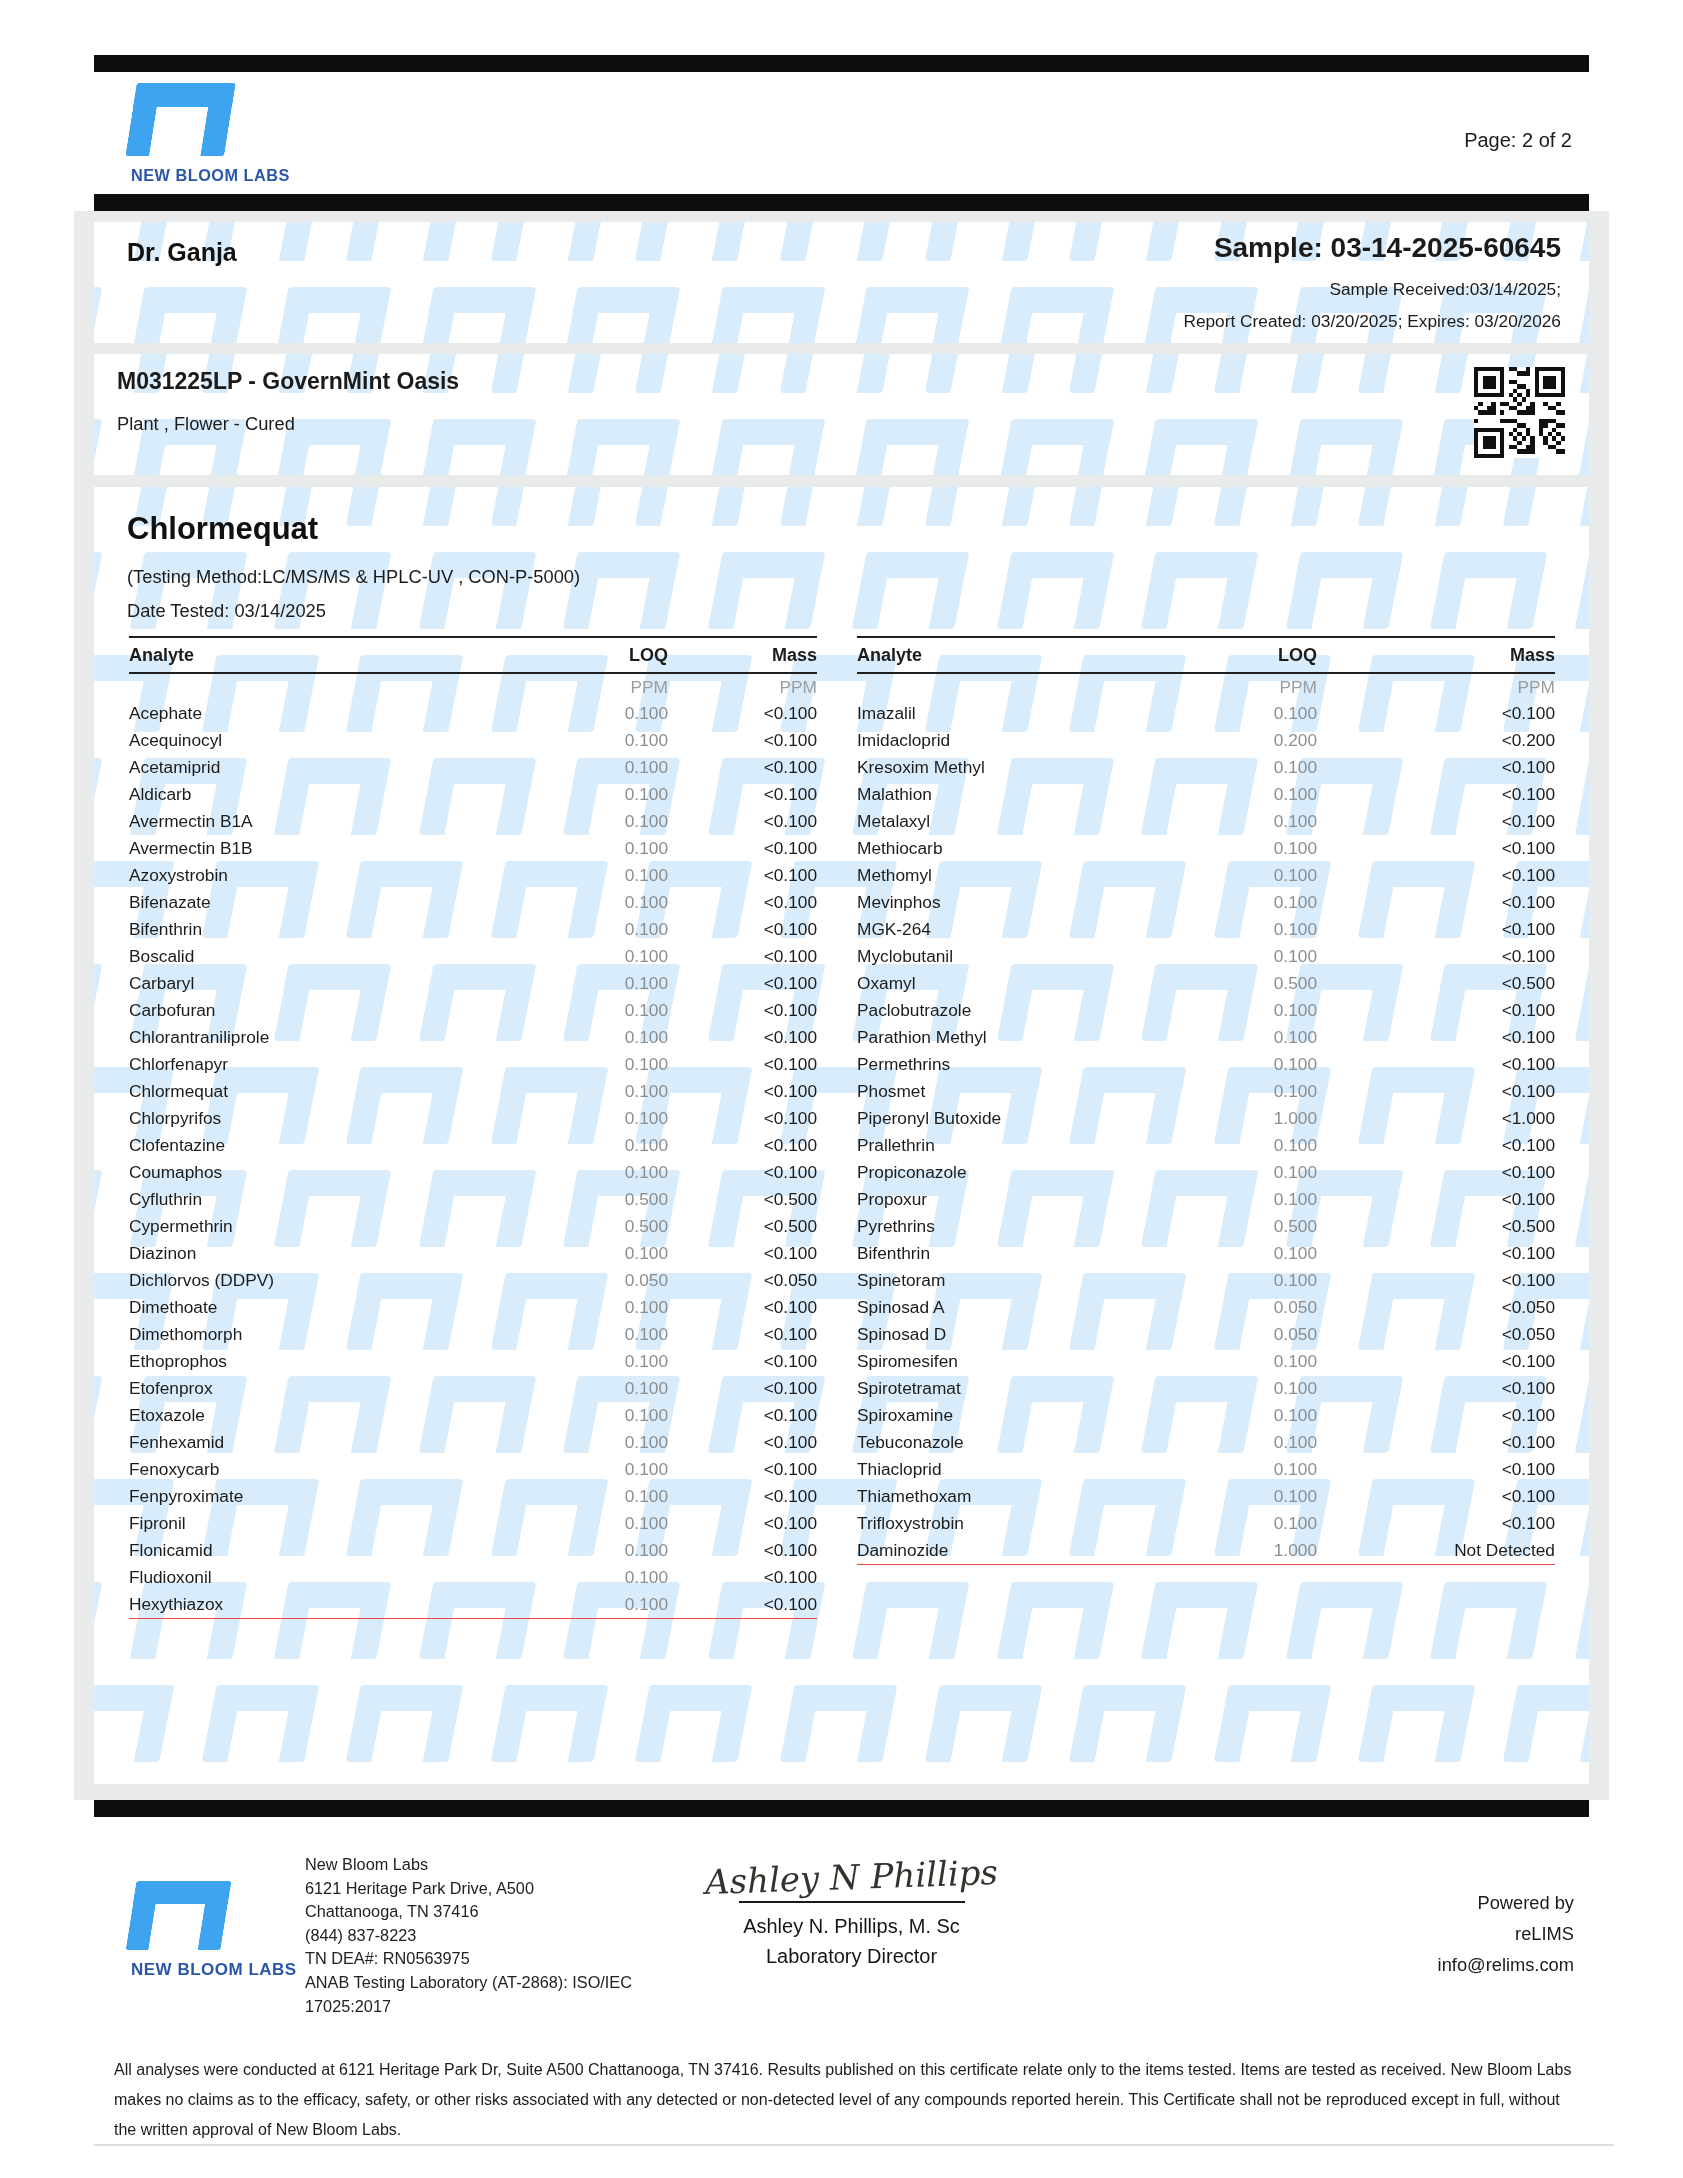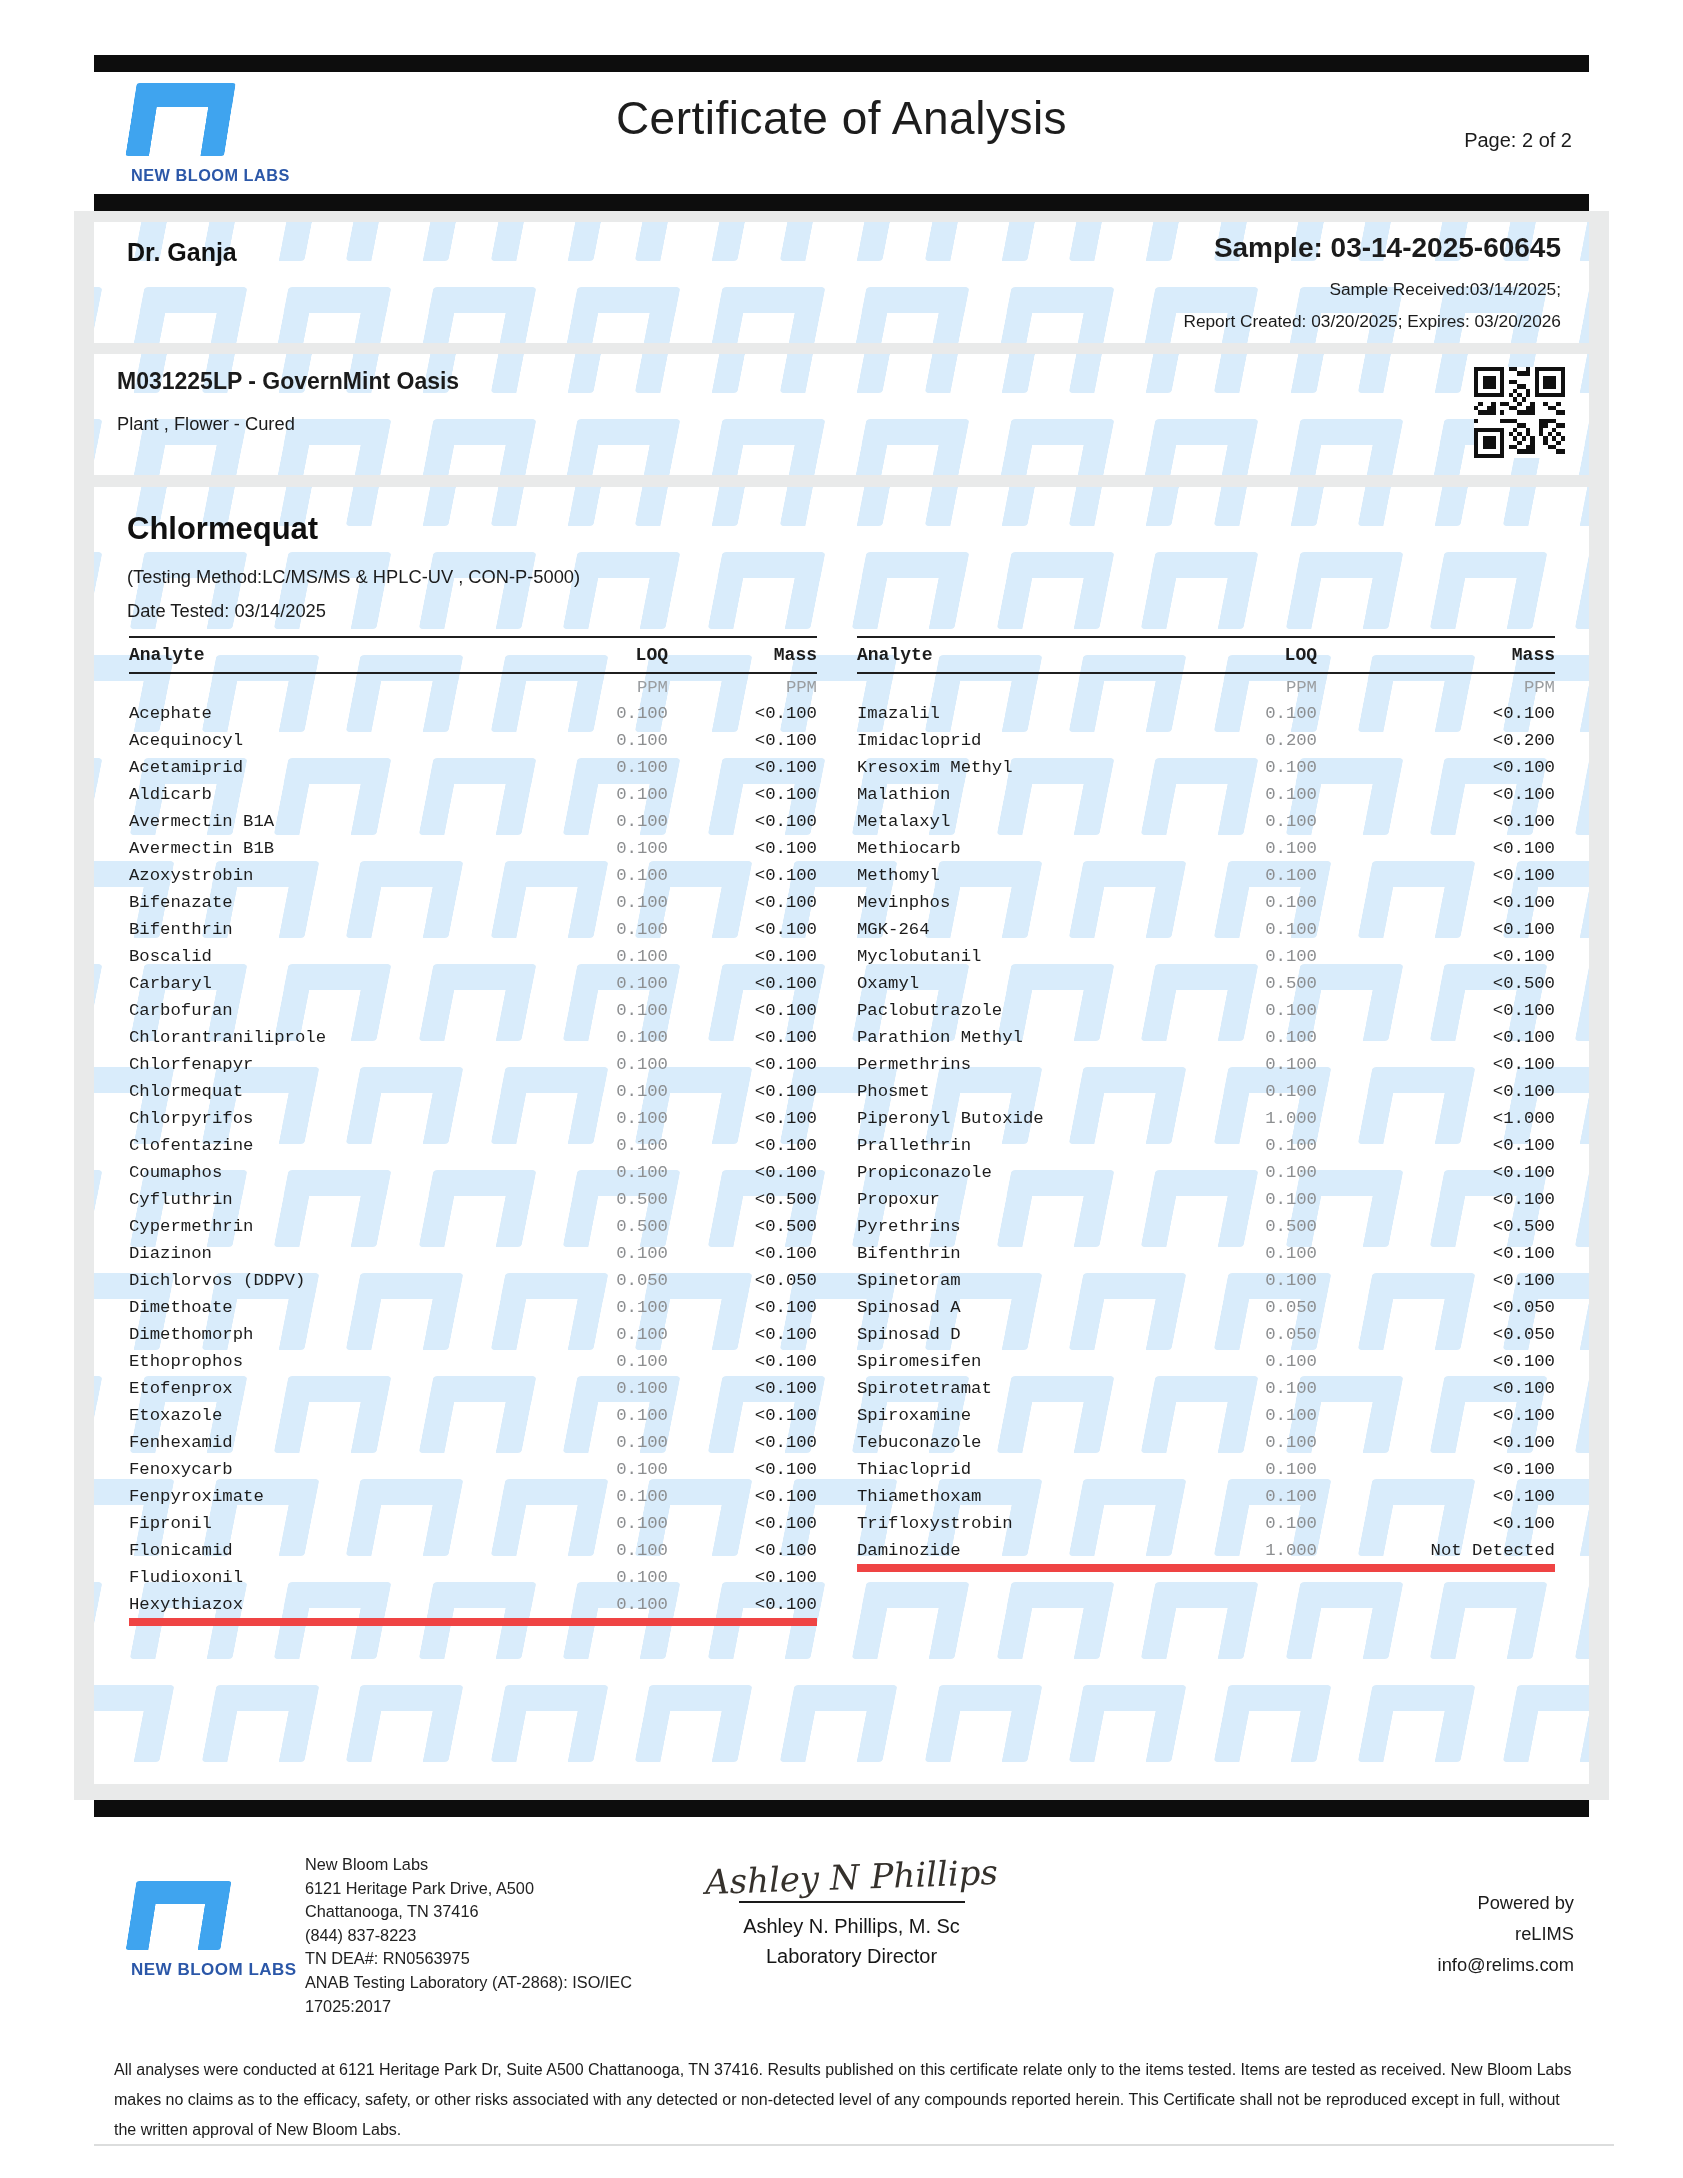--- a/index.html
+++ b/index.html
@@ -37,21 +37,21 @@
   .batch-line { position:absolute; left:23px; top:14px; font-size:23px; font-weight:600; }
   .matrix-line { position:absolute; left:23px; top:59px; font-size:18.3px; }
   .qr { position:absolute; right:24px; top:13px; width:91px; height:91px; background:#fff; display:grid; grid-template-columns:repeat(21,1fr); grid-auto-rows:1fr; }
   .qr div.b { background:#101010; }
 
   .sec-title { position:absolute; left:33px; top:24px; font-size:31px; font-weight:700; color:#101010; }
   .sec-method { position:absolute; left:33px; top:79px; font-size:18.3px; }
   .sec-date { position:absolute; left:33px; top:113px; font-size:18.3px; }
 
   .tables { position:absolute; left:35px; top:149px; width:1426px; display:flex; gap:40px; align-items:flex-start; }
-  .ptable { border-top:2px solid #1f1f1f; border-bottom:8px solid #ef4444;font-family:Liberation Mono, monospace; }
+  .ptable { border-top:2px solid #1f1f1f; border-bottom:1px solid #ef4444; }
   .ptable.tleft { width:688px; }
   .ptable.tright { width:698px; }
   .thead { display:flex; height:36px; align-items:center; font-size:18px; font-weight:700; border-bottom:2.5px solid #1f1f1f; }
   .tsub { display:flex; height:26px; align-items:center; font-size:17.3px; color:#9a9da0; }
   .trow { display:flex; height:27px; align-items:center; font-size:17.3px; }
   .ca { flex:1; text-align:left; color:#1c1c1c; }
   .cl { width:168px; text-align:right; color:var(--muted_gray,#8c8e90); }
   .cm { width:149px; text-align:right; color:#1c1c1c; }
   .tright .cm { width:238px; }
   .thead .cl, .thead .cm { color:#1c1c1c; }
@@ -75,21 +75,20 @@
 <body>
 
 <div class="page">
 
   <div class="bar bar-top"></div>
 
   <div class="hdr-logo">
     <div class="logo-shape"></div>
     <div class="logo-text">NEW BLOOM LABS</div>
   </div>
-  <div class="doc-title">Certificate of Analysis</div>
   <div class="page-label">Page: 2 of 2</div>
 
   <div class="bar bar-mid"></div>
   <div class="grayband"></div>
 
   <section class="panel panel-client">
     <div class="wm-layer">
         <div class="wm-shape" style="left: -30px; top: -38px;"></div>
         <div class="wm-shape" style="left: 115px; top: -38px;"></div>
         <div class="wm-shape" style="left: 259px; top: -38px;"></div>

